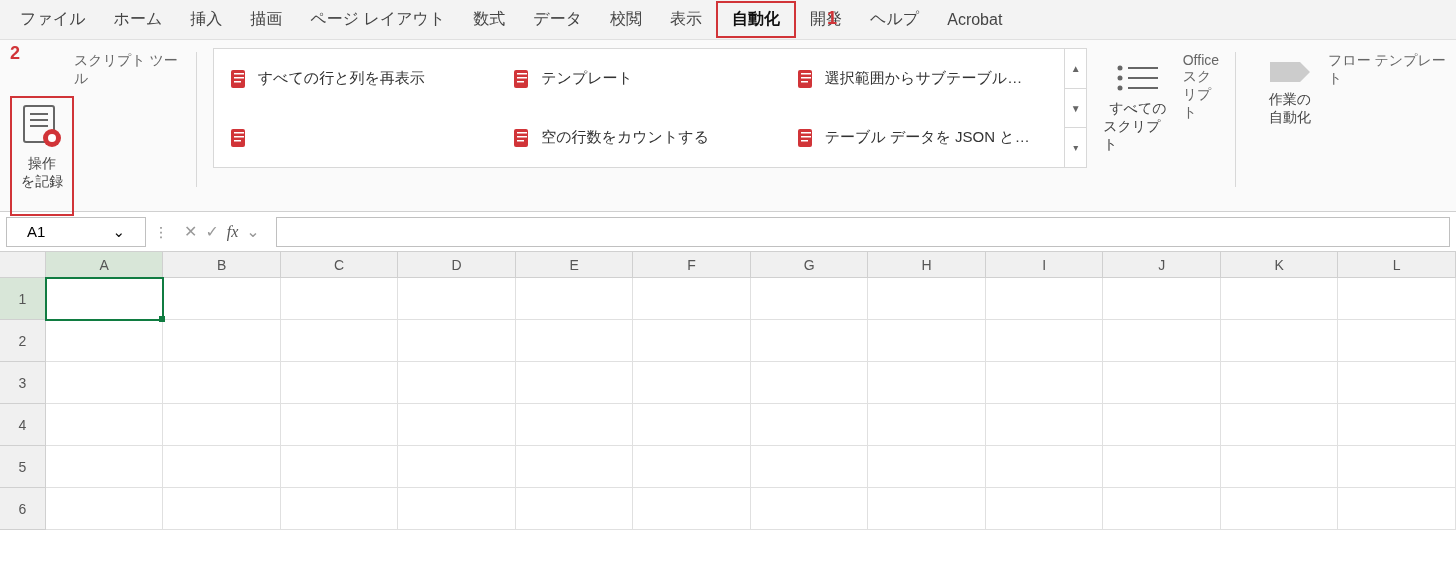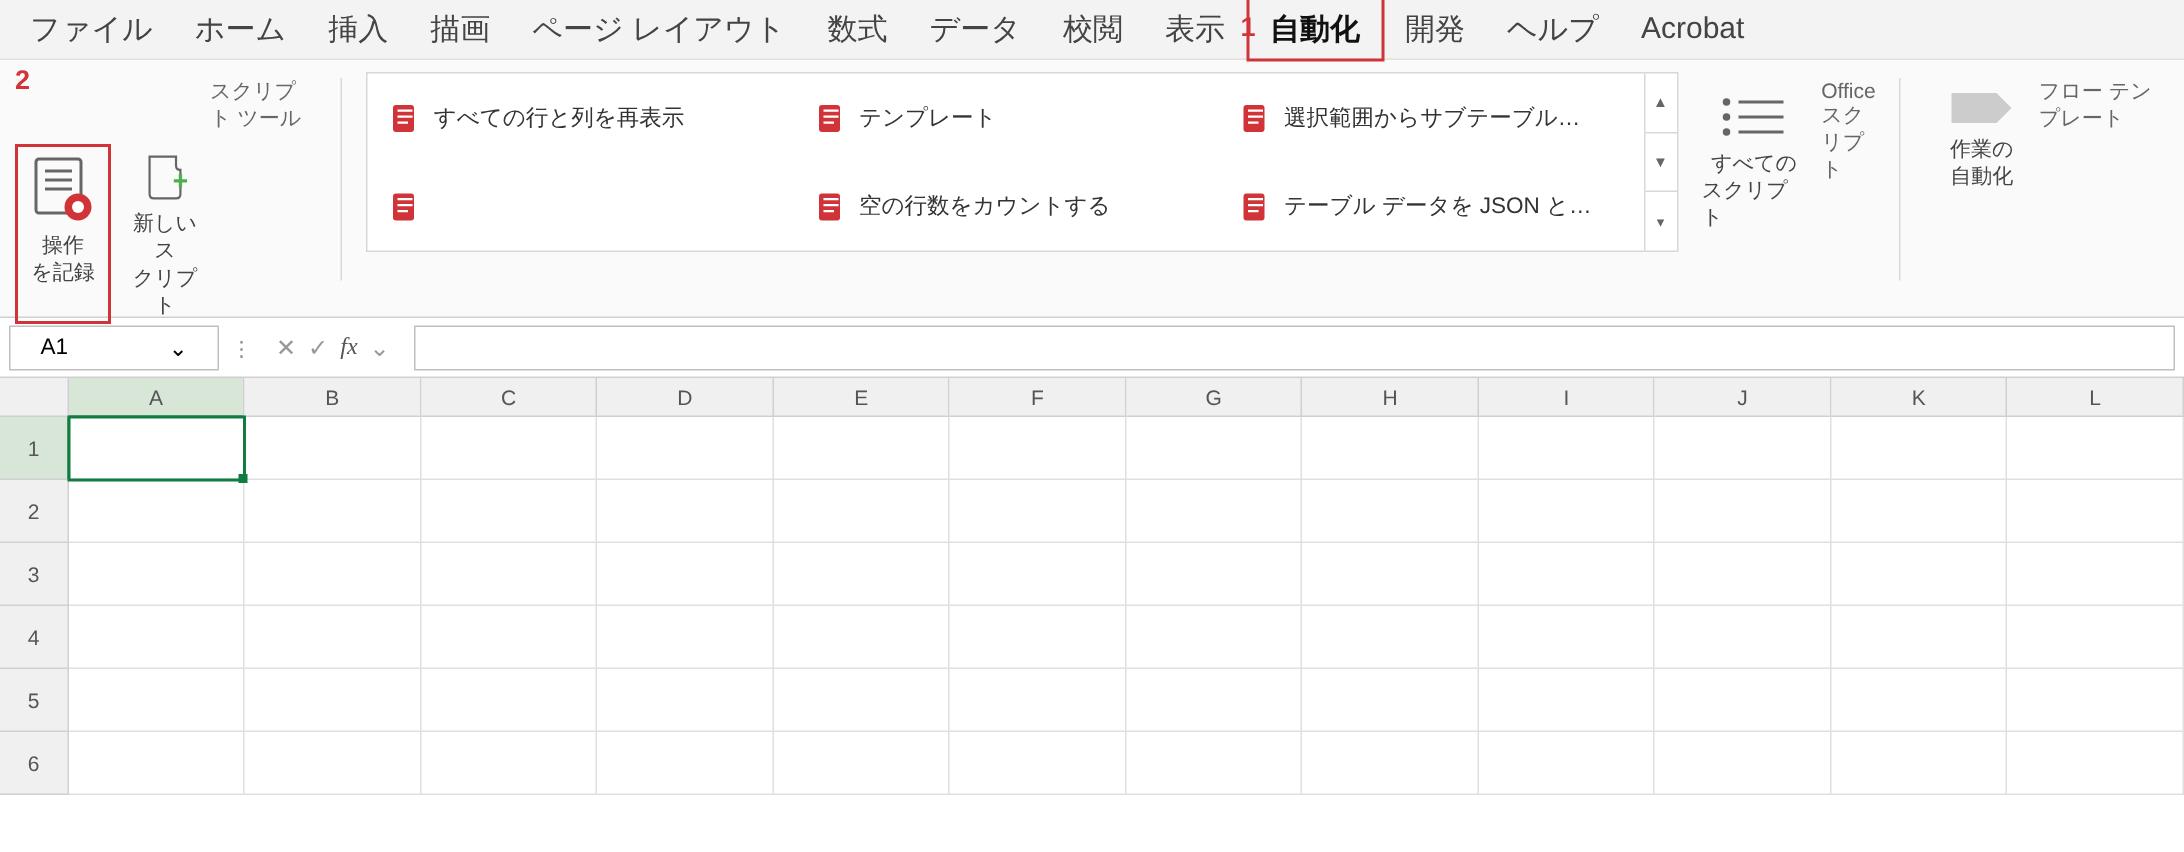--- a/index.html
+++ b/index.html
@@ -1,19 +1,19 @@
 <!DOCTYPE html>
 <html><head>
 <meta charset="utf-8">
 <style>
 * { margin: 0; padding: 0; box-sizing: border-box; }
 body { font-family: "Yu Gothic UI", "Meiryo", sans-serif; font-size: 14px; background: #fff; overflow: hidden; }
 
 .menubar { display: flex; align-items: center; height: 40px; background: #f3f3f3; padding: 0 6px; gap: 0; border-bottom: 1px solid #e0e0e0; position: relative; }
-.menu-item { padding: 6px 14px; font-size: 20px; color: #444; cursor: pointer; }
+.menu-item { padding: 6px 14px; font-size: 16px; color: #444; cursor: pointer; }
 .menu-item.active { font-weight: bold; border: 2px solid #d13438; color: #111; }
 
 .callout-1 { position: absolute; left: 827px; top: 8px; color: #d13438; font-weight: bold; font-size: 18px; z-index: 5; }
 .callout-2 { position: absolute; left: 10px; top: 43px; color: #d13438; font-weight: bold; font-size: 18px; z-index: 5; }
 
 .ribbon { display: flex; align-items: stretch; background: #fafafa; padding: 8px 10px 0 10px; gap: 16px; height: 172px; border-bottom: 1px solid #d0d0d0; }
 .ribbon-group { display: flex; flex-direction: row; align-items: flex-start; }
 .ribbon-group-body { display: flex; align-items: center; gap: 6px; flex: 1; }
 .ribbon-group-label { font-size: 14px; color: #666; padding: 4px 0 6px 0; }
 
@@ -87,29 +87,20 @@
         <svg class="big-icon" viewBox="0 0 48 48">
           <rect x="6" y="4" width="30" height="36" rx="2" fill="none" stroke="#666" stroke-width="2"></rect>
           <line x1="12" y1="12" x2="30" y2="12" stroke="#666" stroke-width="2"></line>
           <line x1="12" y1="18" x2="30" y2="18" stroke="#666" stroke-width="2"></line>
           <line x1="12" y1="24" x2="30" y2="24" stroke="#666" stroke-width="2"></line>
           <circle cx="34" cy="36" r="9" fill="#d13438"></circle>
           <circle cx="34" cy="36" r="4" fill="#fff"></circle>
         </svg>
         <span class="big-label">操作</span>
         <span class="big-label">を記録</span>
-      </div>
-      <div class="big-btn">
-        <svg class="big-icon" viewBox="0 0 48 48">
-          <path d="M10 6 h24 v8 q0 4 4 4 v22 q0 4 -4 4 h-20 q-4 0 -4 -4 z" fill="none" stroke="#666" stroke-width="2"></path>
-          <line x1="32" y1="28" x2="44" y2="28" stroke="#4caf50" stroke-width="3"></line>
-          <line x1="38" y1="22" x2="38" y2="34" stroke="#4caf50" stroke-width="3"></line>
-        </svg>
-        <span class="big-label">新しいス</span>
-        <span class="big-label">クリプト</span>
       </div>
     </div>
     <div class="ribbon-group-label">スクリプト ツール</div>
   </div>
 
   <div class="divider"></div>
 
   <div class="ribbon-group" style="flex:1">
     <div class="ribbon-group-body" style="width:100%">
       <div class="script-gallery">

